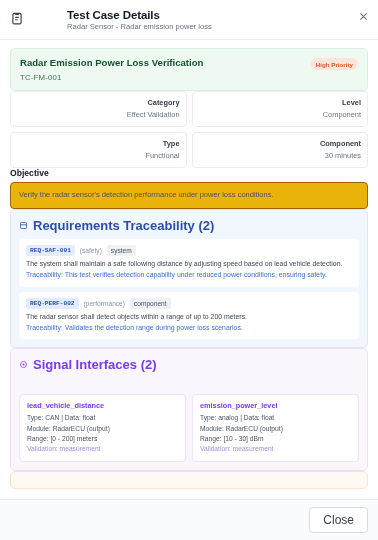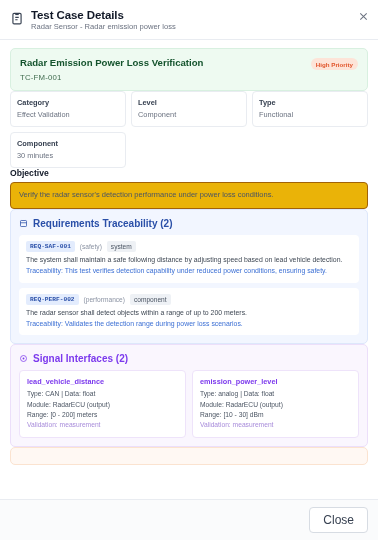--- a/index.html
+++ b/index.html
@@ -14,21 +14,21 @@
 
   
   .hdr {
     display: flex; align-items: flex-start; gap: 7px;
     padding: 9px 10px 8px 10px;
     border-bottom: 1px solid #e9ecf1;
     position: relative;
   }
   .hdr-icon { width: 14px; height: 14px; margin-top: 2px; flex: none; color:#374151; }
   .hdr-icon svg { display:block; }
-  .hdr-text { display:flex; flex-direction:column; gap:1px; }
+  .hdr-text { display:flex; flex-direction:column; gap:1px;margin-left:36px; }
   .hdr-title { font-size: 11.5px; font-weight: bold; color:#111827; letter-spacing: -0.1px; }
   .hdr-sub { font-size: 7.6px; color:#6b7280; }
   .close-x {
     position:absolute; right: 9px; top: 11px;
     width: 11px; height: 11px; color:#6b7280; cursor:pointer;
   }
   .close-x svg { display:block; }
 
   
   .body {
@@ -44,39 +44,39 @@
   }
   .banner-title { font-size: 9.6px; font-weight: bold; color:#14532d; }
   .banner-id { font-size: 7.8px; color:#3f6b4e; margin-top: 5px; letter-spacing:0.2px; }
   .pri-badge {
     font-size: 6.2px; font-weight: bold; color:#e0542a;
     background:#fde4d8; border-radius: 8px; padding: 2.5px 5px; white-space:nowrap;
     flex:none; margin-top:1px;
   }
 
   
-  .meta { display:grid; grid-template-columns: repeat(3, 1fr); gap: 5px; }
+  .meta { display:grid; grid-template-columns: repeat(2, 1fr); gap: 5px; text-align: right; }
   .meta-cell {
     border:1px solid #e9ecf1; border-radius:4px; padding: 6px 6px 7px 6px; background:#fff;
   }
   .meta-label { font-size: 7.4px; font-weight:bold; color:#374151; }
   .meta-value { font-size: 7.4px; color:#6b7280; margin-top: 3px; }
 
   
   .sec-h { font-size: 8.6px; font-weight:bold; color:#111827; margin-bottom: 4px; }
   .sec-box {
     border:1px solid #a16207; background:#eab308; border-radius:4px;
     padding: 7px 8px; font-size: 7.5px; color:#4b5563; line-height: 1.45;
   }
 
   
   .panel { border-radius:5px; padding: 8px 8px 8px 8px; }
   .panel-h {
     display:flex; align-items:center; gap:5px;
-    font-size: 10px; font-weight:bold; margin-bottom: 6px;
+    font-size: 13px; font-weight:bold; margin-bottom: 6px;
   }
   .panel-h .pi { width:9px; height:9px; flex:none; display:block; }
 
   .p-blue { background:#f2f6ff; border:1px solid #dde7fb; }
   .p-blue .panel-h { color:#2a4fa8; }
   .p-purple { background:#faf6fe; border:1px solid #ecdffa; }
   .p-purple .panel-h { color:#7c3aed; }
   .p-orange { background:#fff8f3; border:1px solid #fbe3d0; }
 
   
@@ -89,21 +89,21 @@
   }
   .chip-paren { font-size:6.6px; color:#8b93a3; }
   .chip-gray {
     font-size:6.6px; color:#4b5563; background:#eef1f5; border-radius:2px; padding:2px 4px;
   }
   .req-desc { font-size:6.9px; color:#3f4854; line-height:1.5; }
   .req-trace { font-size:6.9px; color:#3b6fd4; line-height:1.5; margin-top:1px; }
 
   
   .sig-grid { display:grid; grid-template-columns: 1fr 1fr; gap: 6px; }
-  .sig-card { background:#fff; border:1px solid #eee3fa; border-radius:4px; padding: 6px 7px; }
+  .sig-card { background:#fff; border:1px solid #eee3fa; border-radius:4px; padding: 6px 7px; margin-top: 16px; }
   .sig-name { font-size:7.3px; font-weight:bold; color:#7c3aed; margin-bottom:3px; }
   .sig-line { font-size:6.7px; color:#4b5563; line-height:1.55; }
   .sig-valid { font-size:6.7px; color:#a78bda; line-height:1.55; }
 
   
   .ftr {
     border-top:1px solid #e9ecf1; background:#fafbfc;
     padding: 7px 10px; display:flex; justify-content:flex-end; flex:none;
   }
   .btn-close {

